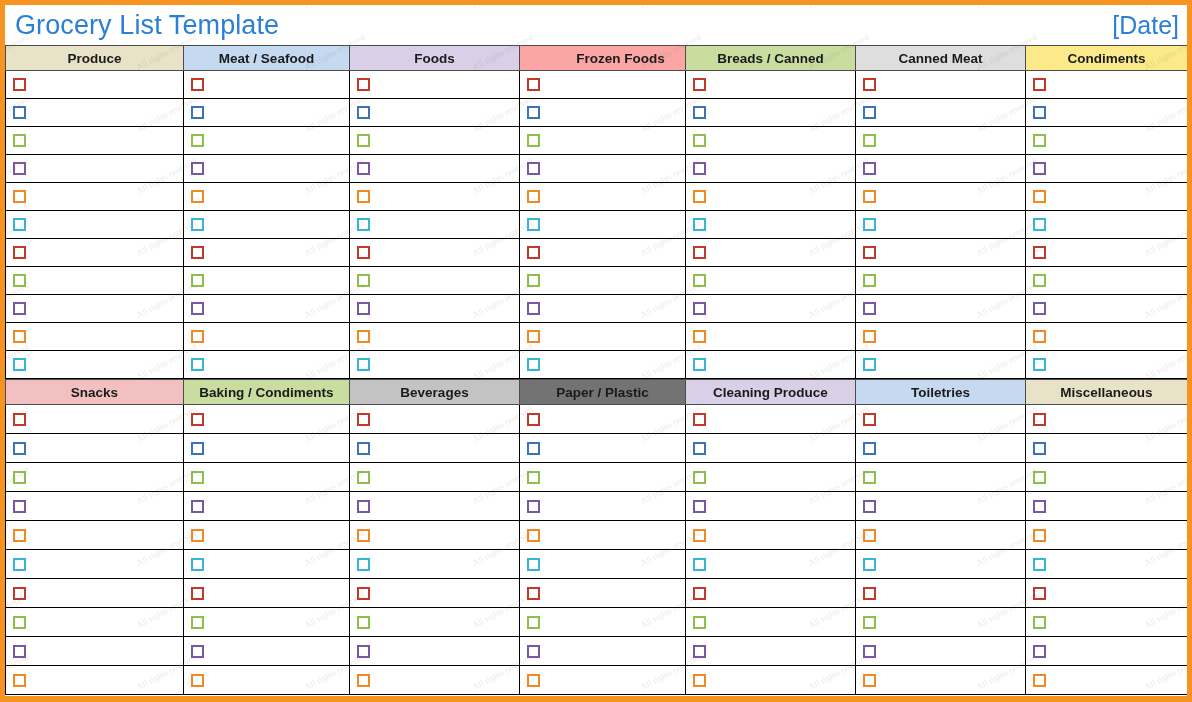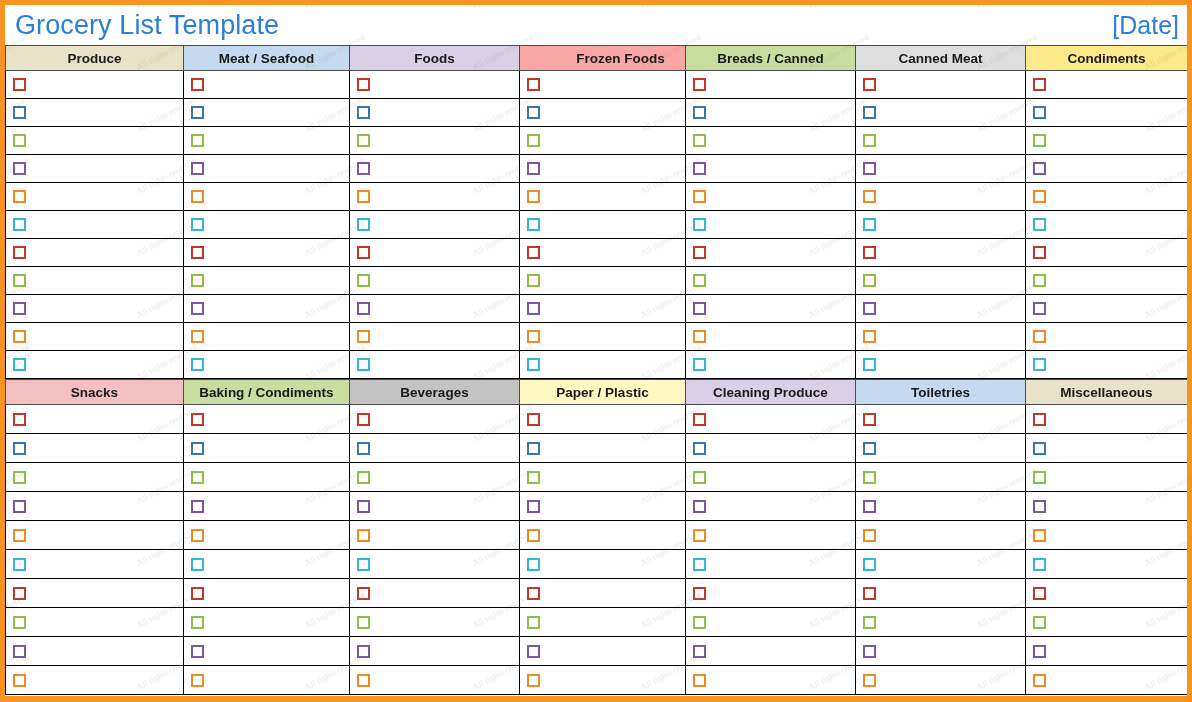--- a/index.html
+++ b/index.html
@@ -398,21 +398,21 @@
         <col class="c3">
       <col class="c4">
         <col class="c5">
         <col class="c6">
     </colgroup>
     <thead>
       <tr>
           <th class="hdr-cell" style="background: rgb(243, 192, 194);">Snacks</th>
           <th class="hdr-cell" style="background: rgb(201, 221, 160); margin-top: 24px;">Baking / Condiments</th>
           <th class="hdr-cell" style="background: rgb(195, 195, 195);">Beverages</th>
-          <th class="hdr-cell" style="background: #fef9c3;">Paper / Plastic</th>
+          <th class="hdr-cell" style="background: #737373;">Paper / Plastic</th>
           <th class="hdr-cell" style="background: rgb(217, 207, 230);">Cleaning Produce</th>
           <th class="hdr-cell" style="background: rgb(197, 217, 241);">Toiletries</th>
           <th class="hdr-cell" style="background: rgb(232, 226, 200);">Miscellaneous</th>
         </tr>
     </thead>
     <tbody>
         <tr>
           <td class="row-cell">
             <span class="chk" style="border-color: rgb(192, 57, 43);"></span>
           </td>

